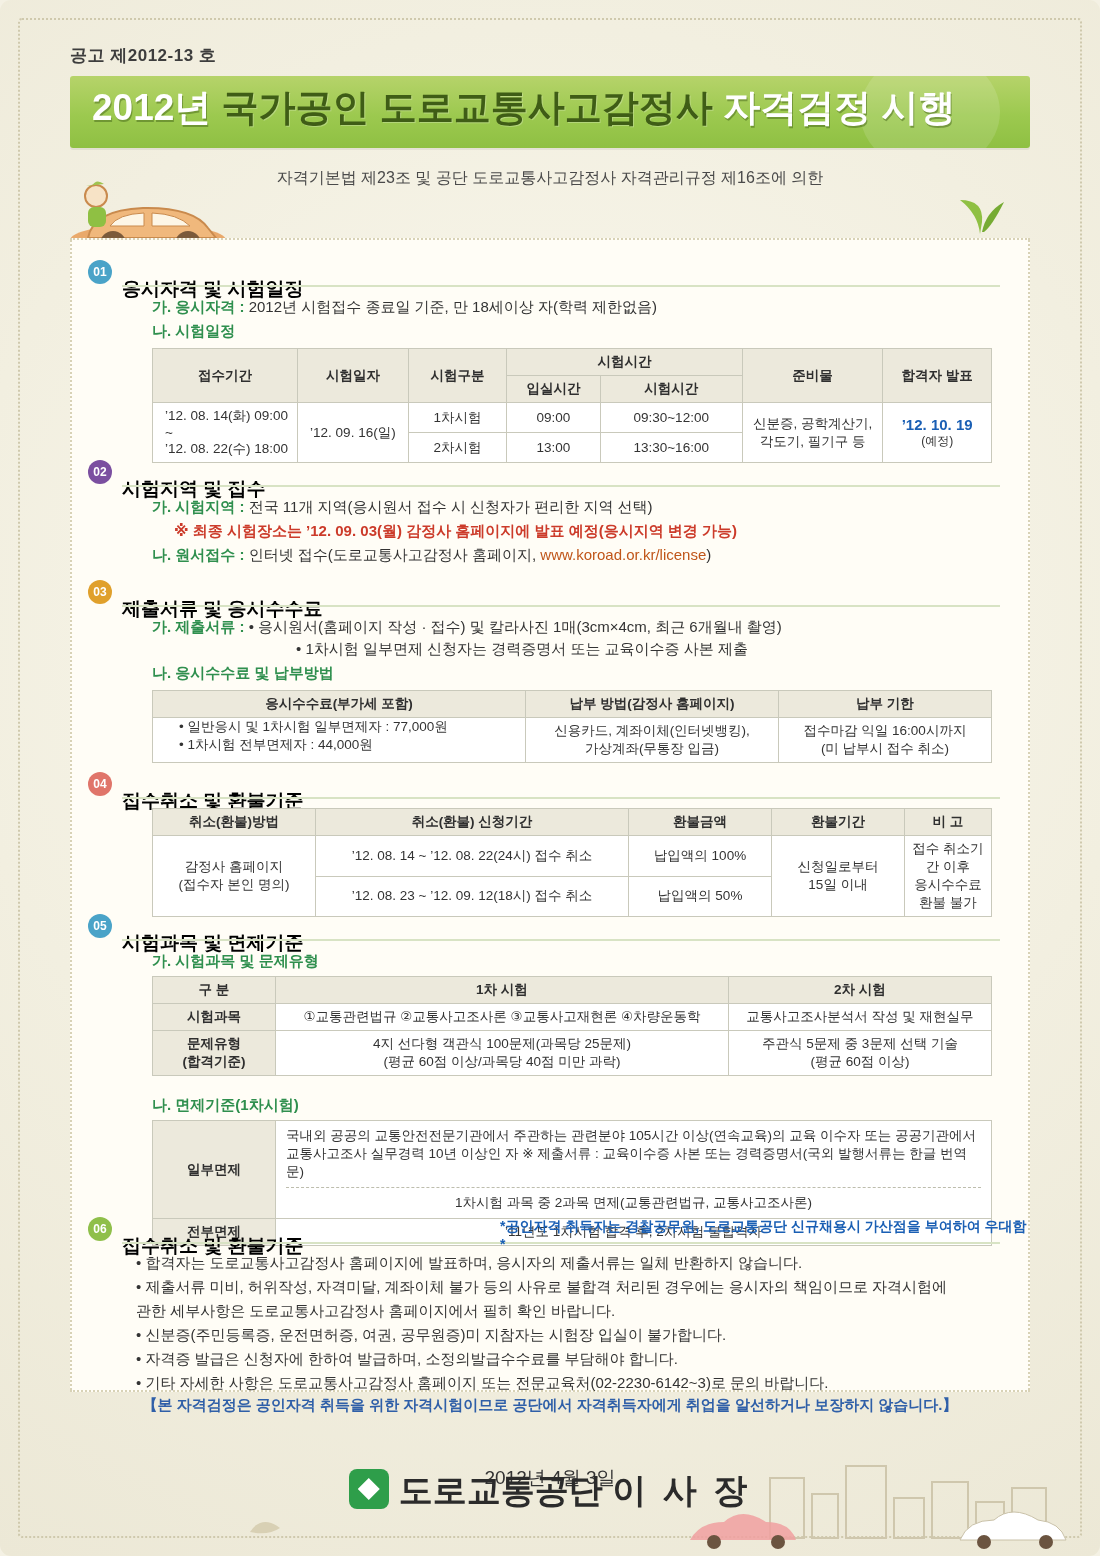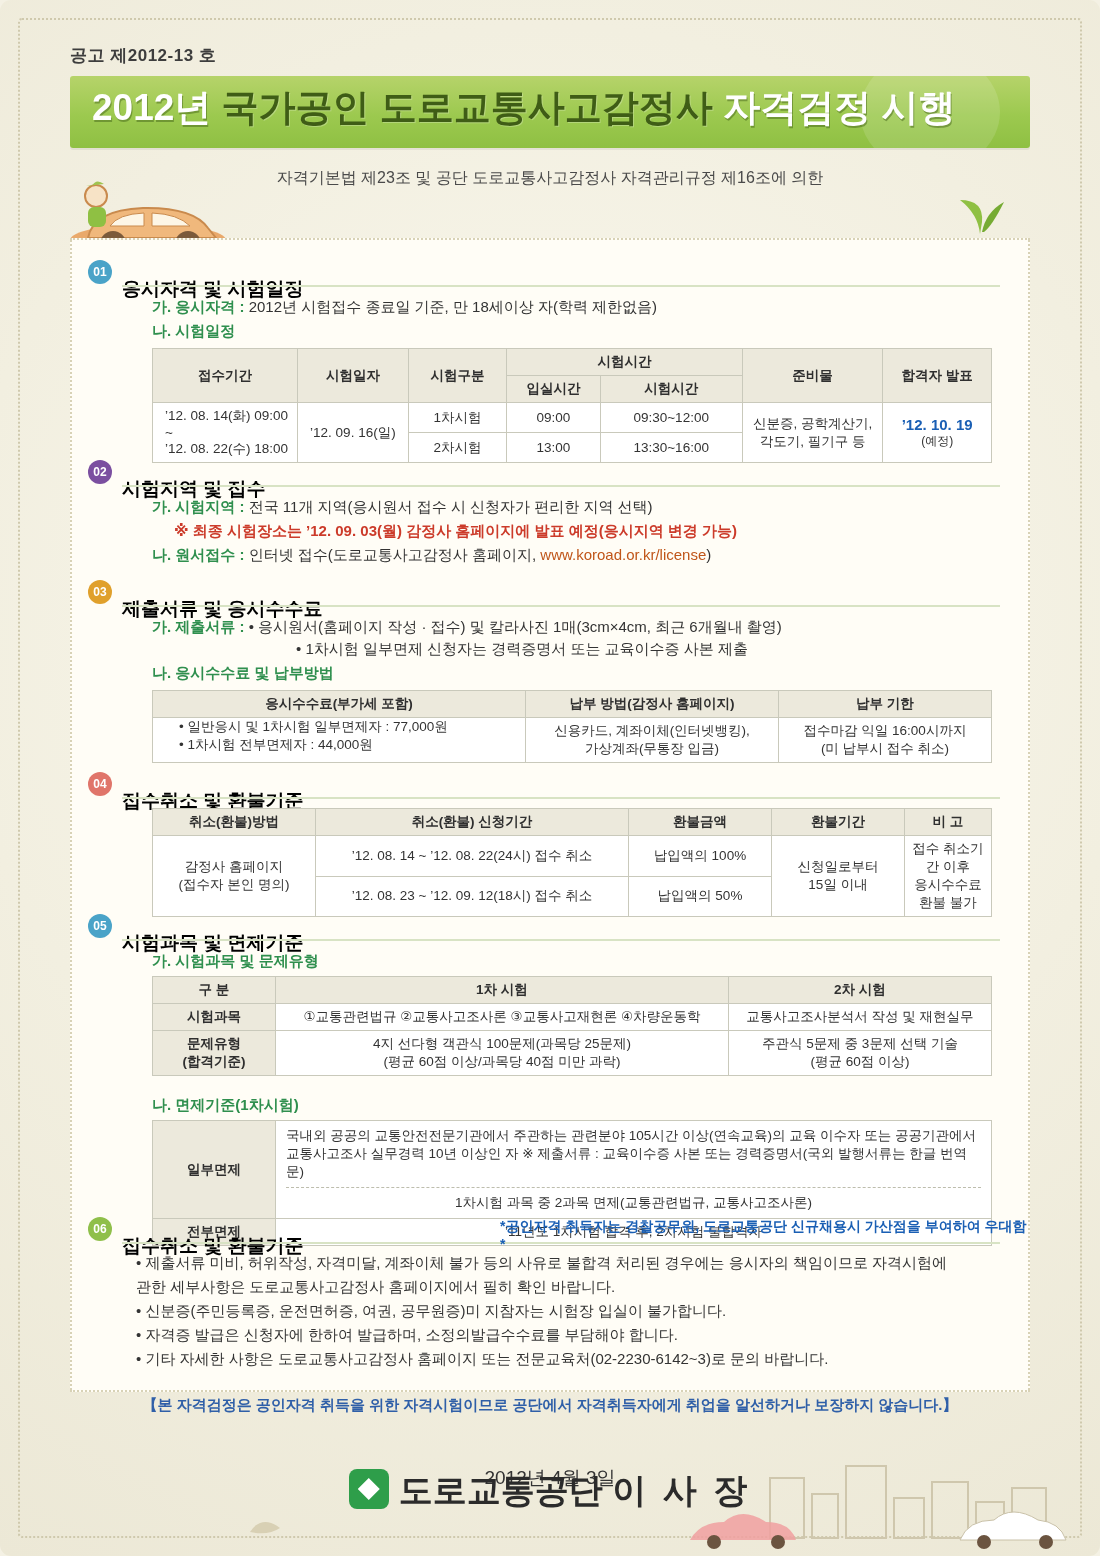--- a/index.html
+++ b/index.html
@@ -387,20 +387,21 @@
     </div>
 
     <div class="sec" style="top:975px">
       <div class="sec-head">
         <div class="badge" style="background:#8fbf4a">06</div>
         <div class="sec-title">접수취소 및 환불기준</div>
         <div class="hr"></div>
       </div>
       <div class="note-star" style="position:absolute;left:430px;top:3px;">*공인자격 취득자는 경찰공무원, 도로교통공단 신규채용시 가산점을 부여하여 우대함*</div>
       <div class="bullets" style="position:absolute;left:66px;top:36px;width:880px">
+        <div>• 합격자는 도로교통사고감정사 홈페이지에 발표하며, 응시자의 제출서류는 일체 반환하지 않습니다.</div>
         <div>• 제출서류 미비, 허위작성, 자격미달, 계좌이체 불가 등의 사유로 불합격 처리된 경우에는 응시자의 책임이므로 자격시험에</div>
         <div>  관한 세부사항은 도로교통사고감정사 홈페이지에서 필히 확인 바랍니다.</div>
         <div>• 신분증(주민등록증, 운전면허증, 여권, 공무원증)미 지참자는 시험장 입실이 불가합니다.</div>
         <div>• 자격증 발급은 신청자에 한하여 발급하며, 소정의발급수수료를 부담해야 합니다.</div>
         <div>• 기타 자세한 사항은 도로교통사고감정사 홈페이지 또는 전문교육처(02-2230-6142~3)로 문의 바랍니다.</div>
       </div>
     </div>
 
   </div>
 

